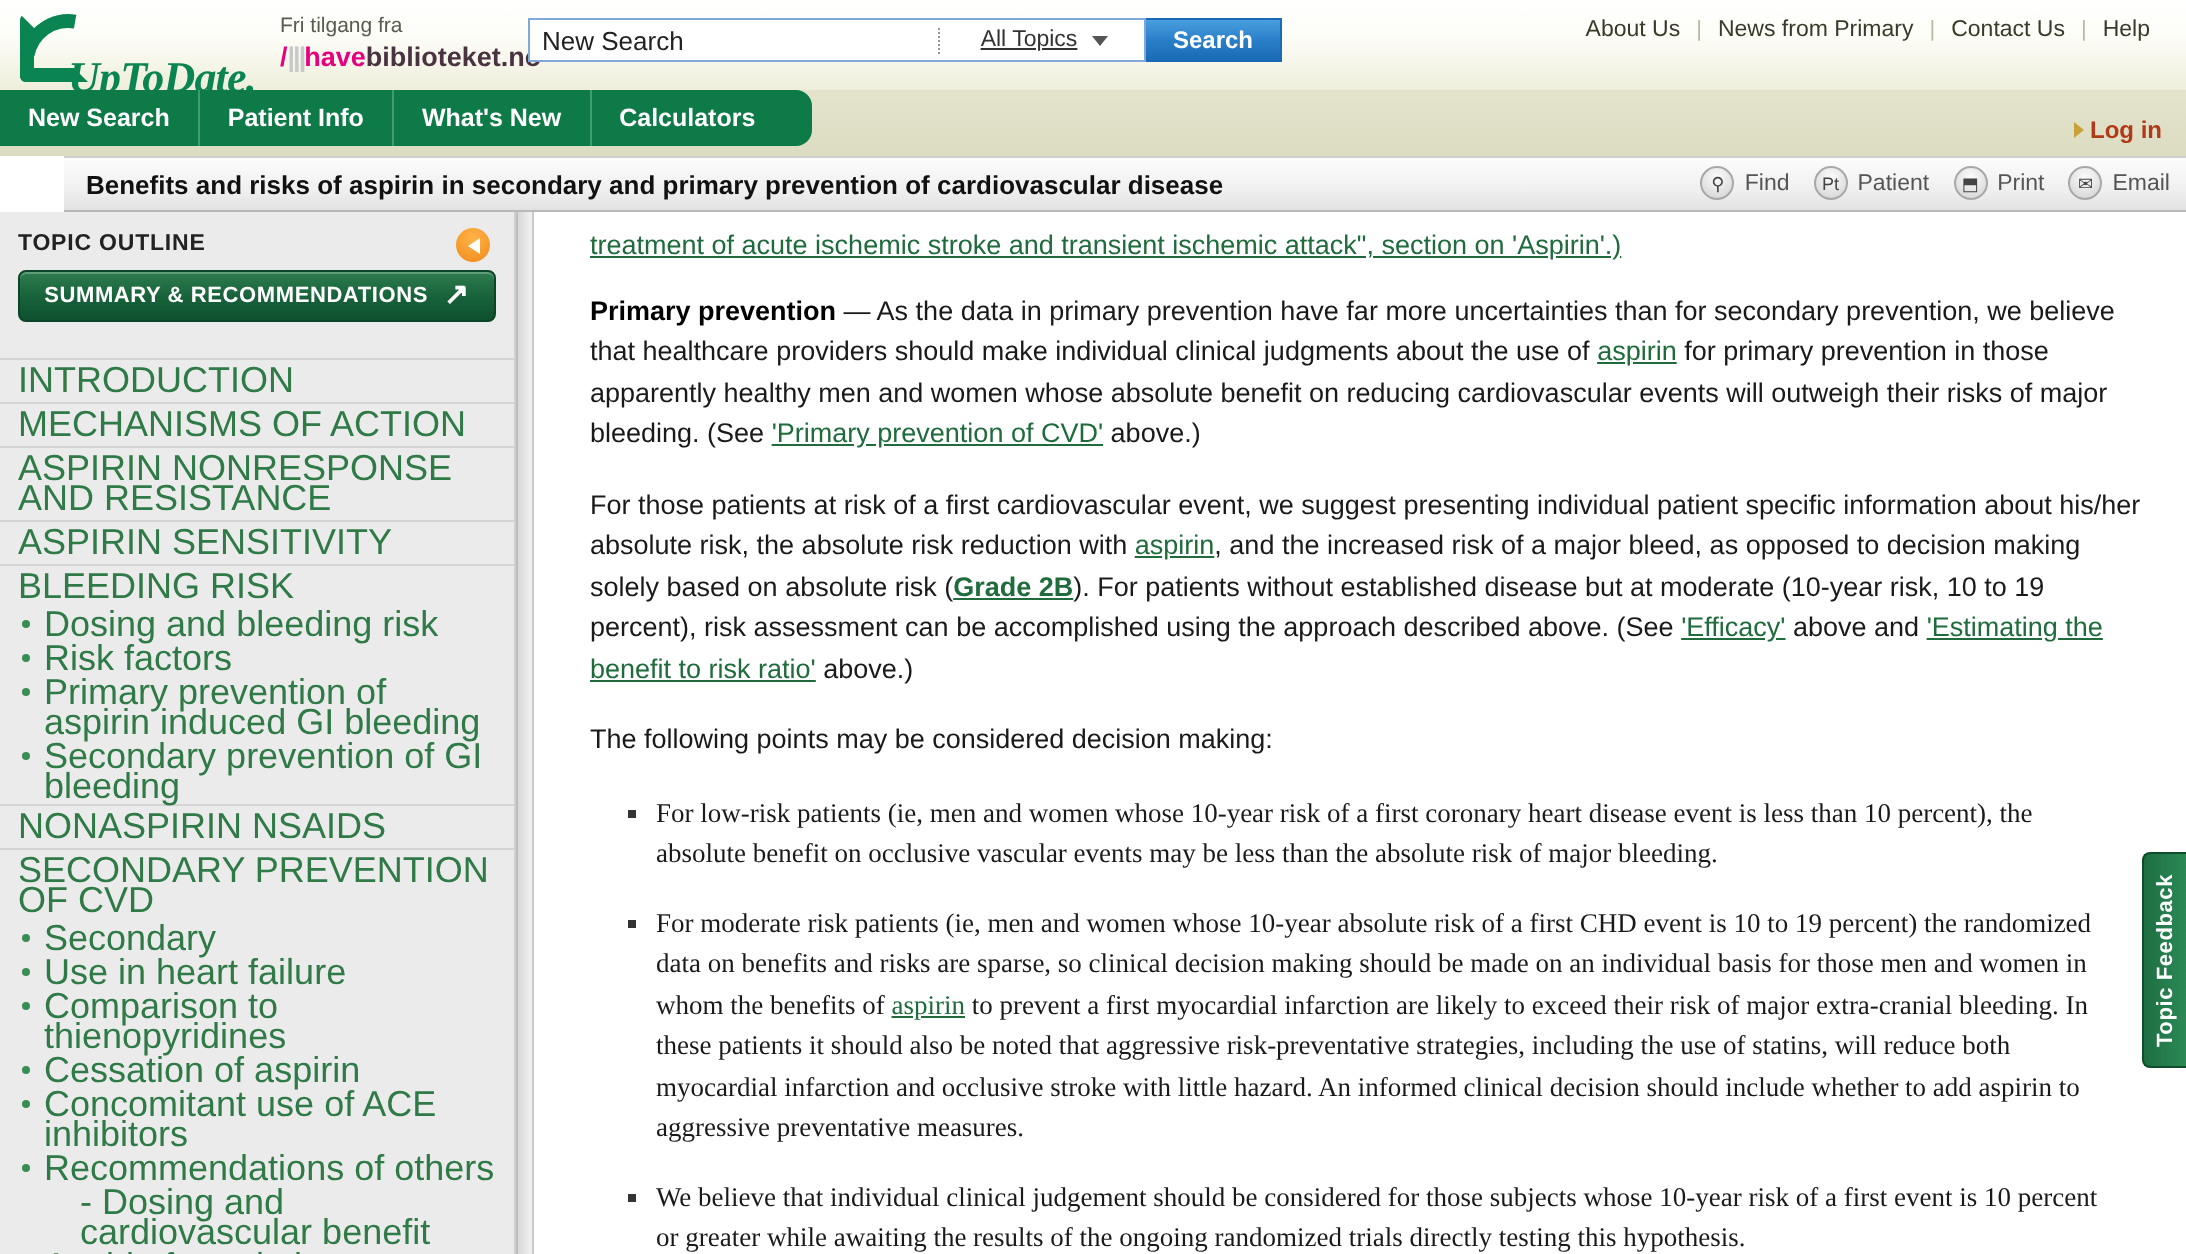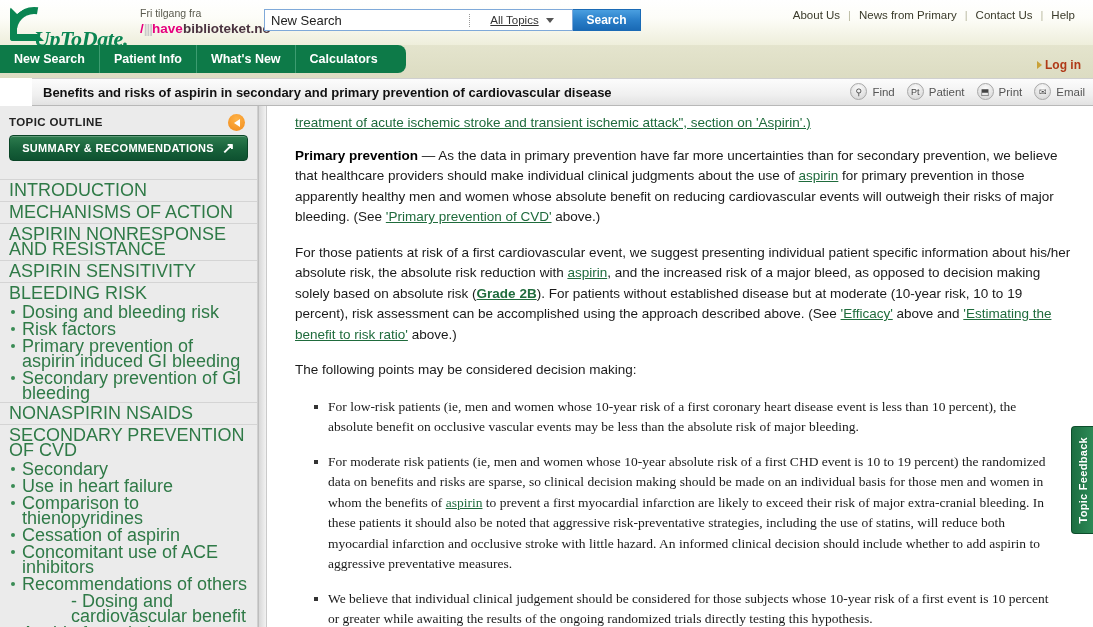--- a/index.html
+++ b/index.html
@@ -251,21 +251,21 @@
     position: relative;
     cursor: pointer;
     line-height: 15px;
   }
   .sub::before {
     content: "";
     position: absolute; left: 11px; top: 6px;
     width: 4px; height: 4px; border-radius: 50%;
     background: #3a8c55;
   }
-  .sub.dash { padding-left: 24px; margin-left: 47px; }
+  .sub.dash { padding-left: 40px; }
   .sub.dash::before { display: none; }
 
   .scroll-gutter {
     width: 9px;
     background: linear-gradient(to right, #d8d8d8, #f2f2f2);
     border-left: 1px solid #bdbdbd;
     border-right: 1px solid #cacaca;
   }
 
   .content {

